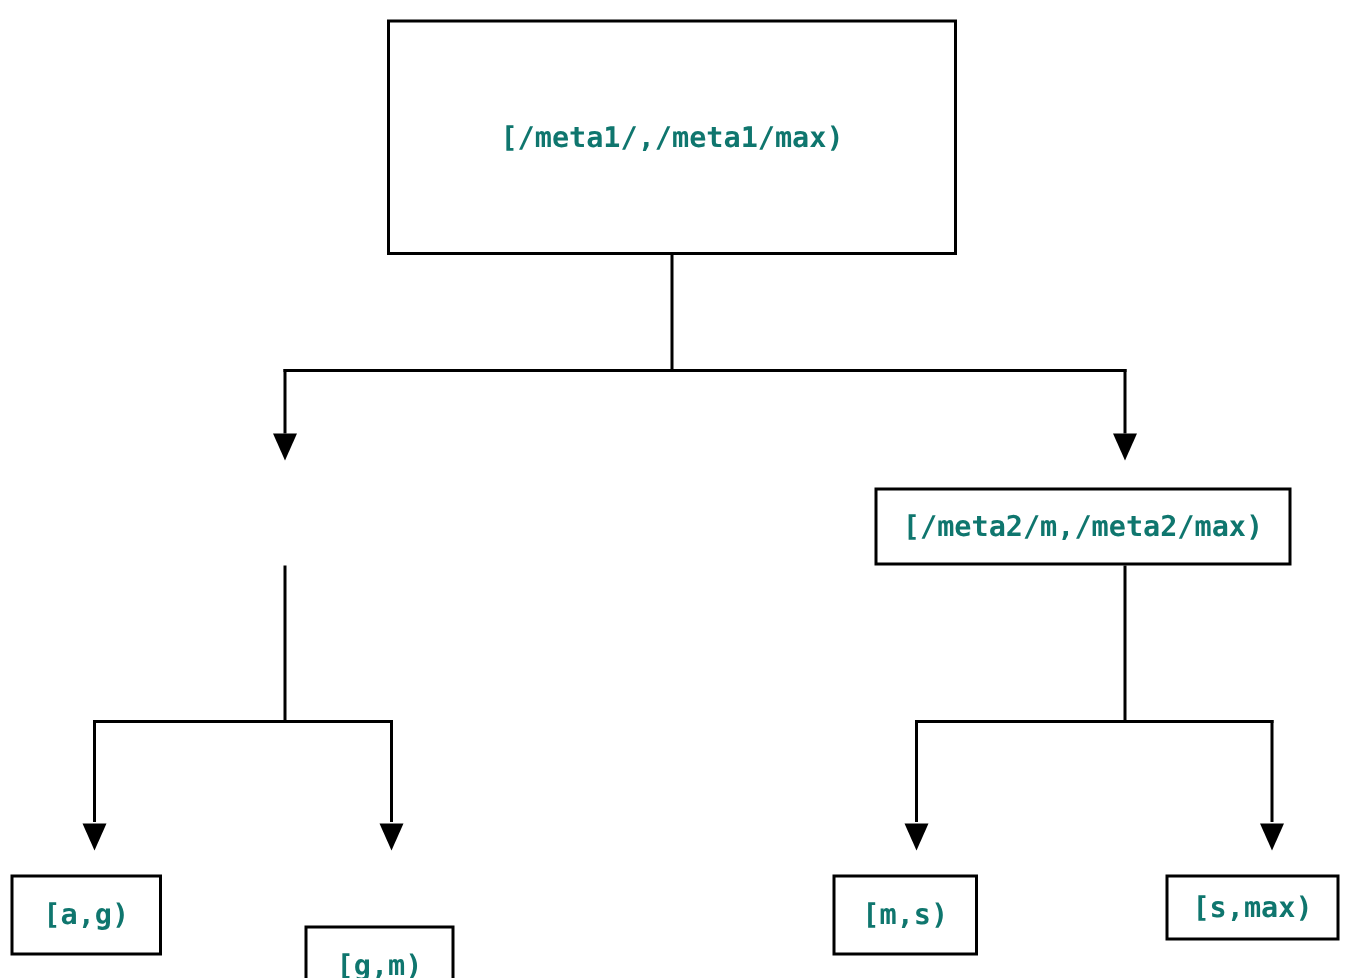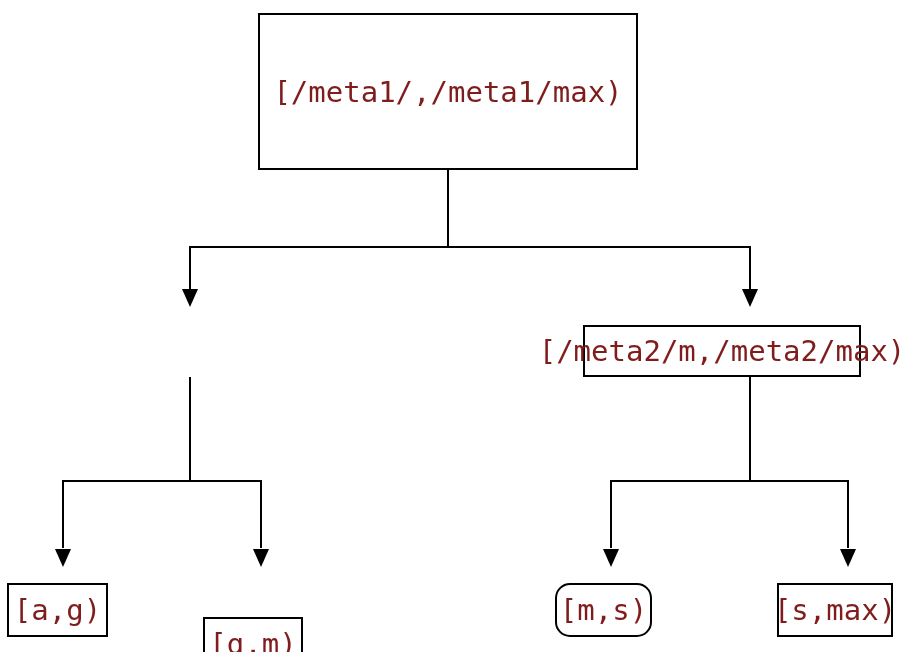--- a/index.html
+++ b/index.html
@@ -19,23 +19,23 @@
     position: absolute;
     box-sizing: border-box;
     border: 2px solid #000000;
     background: #ffffff;
     display: flex;
     align-items: center;
     justify-content: center;
   }
   .node .label {
     font-family: "DejaVu Sans Mono", "Liberation Mono", monospace;
-    font-weight: normal;
-    font-size: 29px;
-    color: #7f1d1d;
+    font-weight: bold;
+    font-size: 19px;
+    color: #0f766e;
     white-space: nowrap;
   }
   .vline {
     position: absolute;
     width: 2px;
     background: #000000;
   }
   .hline {
     position: absolute;
     height: 2px;
@@ -83,20 +83,20 @@
   <div class="vline" style="left:847px; top:480px; height:68px;"></div>
   <div class="arrow-down" style="left:603px; top:549px;"></div>
   <div class="arrow-down" style="left:840px; top:549px;"></div>
 
   <div class="node" style="left:7px; top:583px; width:101px; height:54px;">
     <span class="label">[a,g)</span>
   </div>
   <div class="node" style="left:203px; top:617px; width:100px; height:54px;">
     <span class="label">[g,m)</span>
   </div>
-  <div class="node" style="left:555px; top:583px; width:97px; height:54px;border-radius:15px;">
+  <div class="node" style="left:555px; top:583px; width:97px; height:54px;">
     <span class="label">[m,s)</span>
   </div>
-  <div class="node" style="left:777px; top:583px; width:116px; height:54px;">
+  <div class="node" style="left:777px; top:583px; width:116px; height:44px;">
     <span class="label">[s,max)</span>
   </div>
 
 </div>
 
 </body></html>

